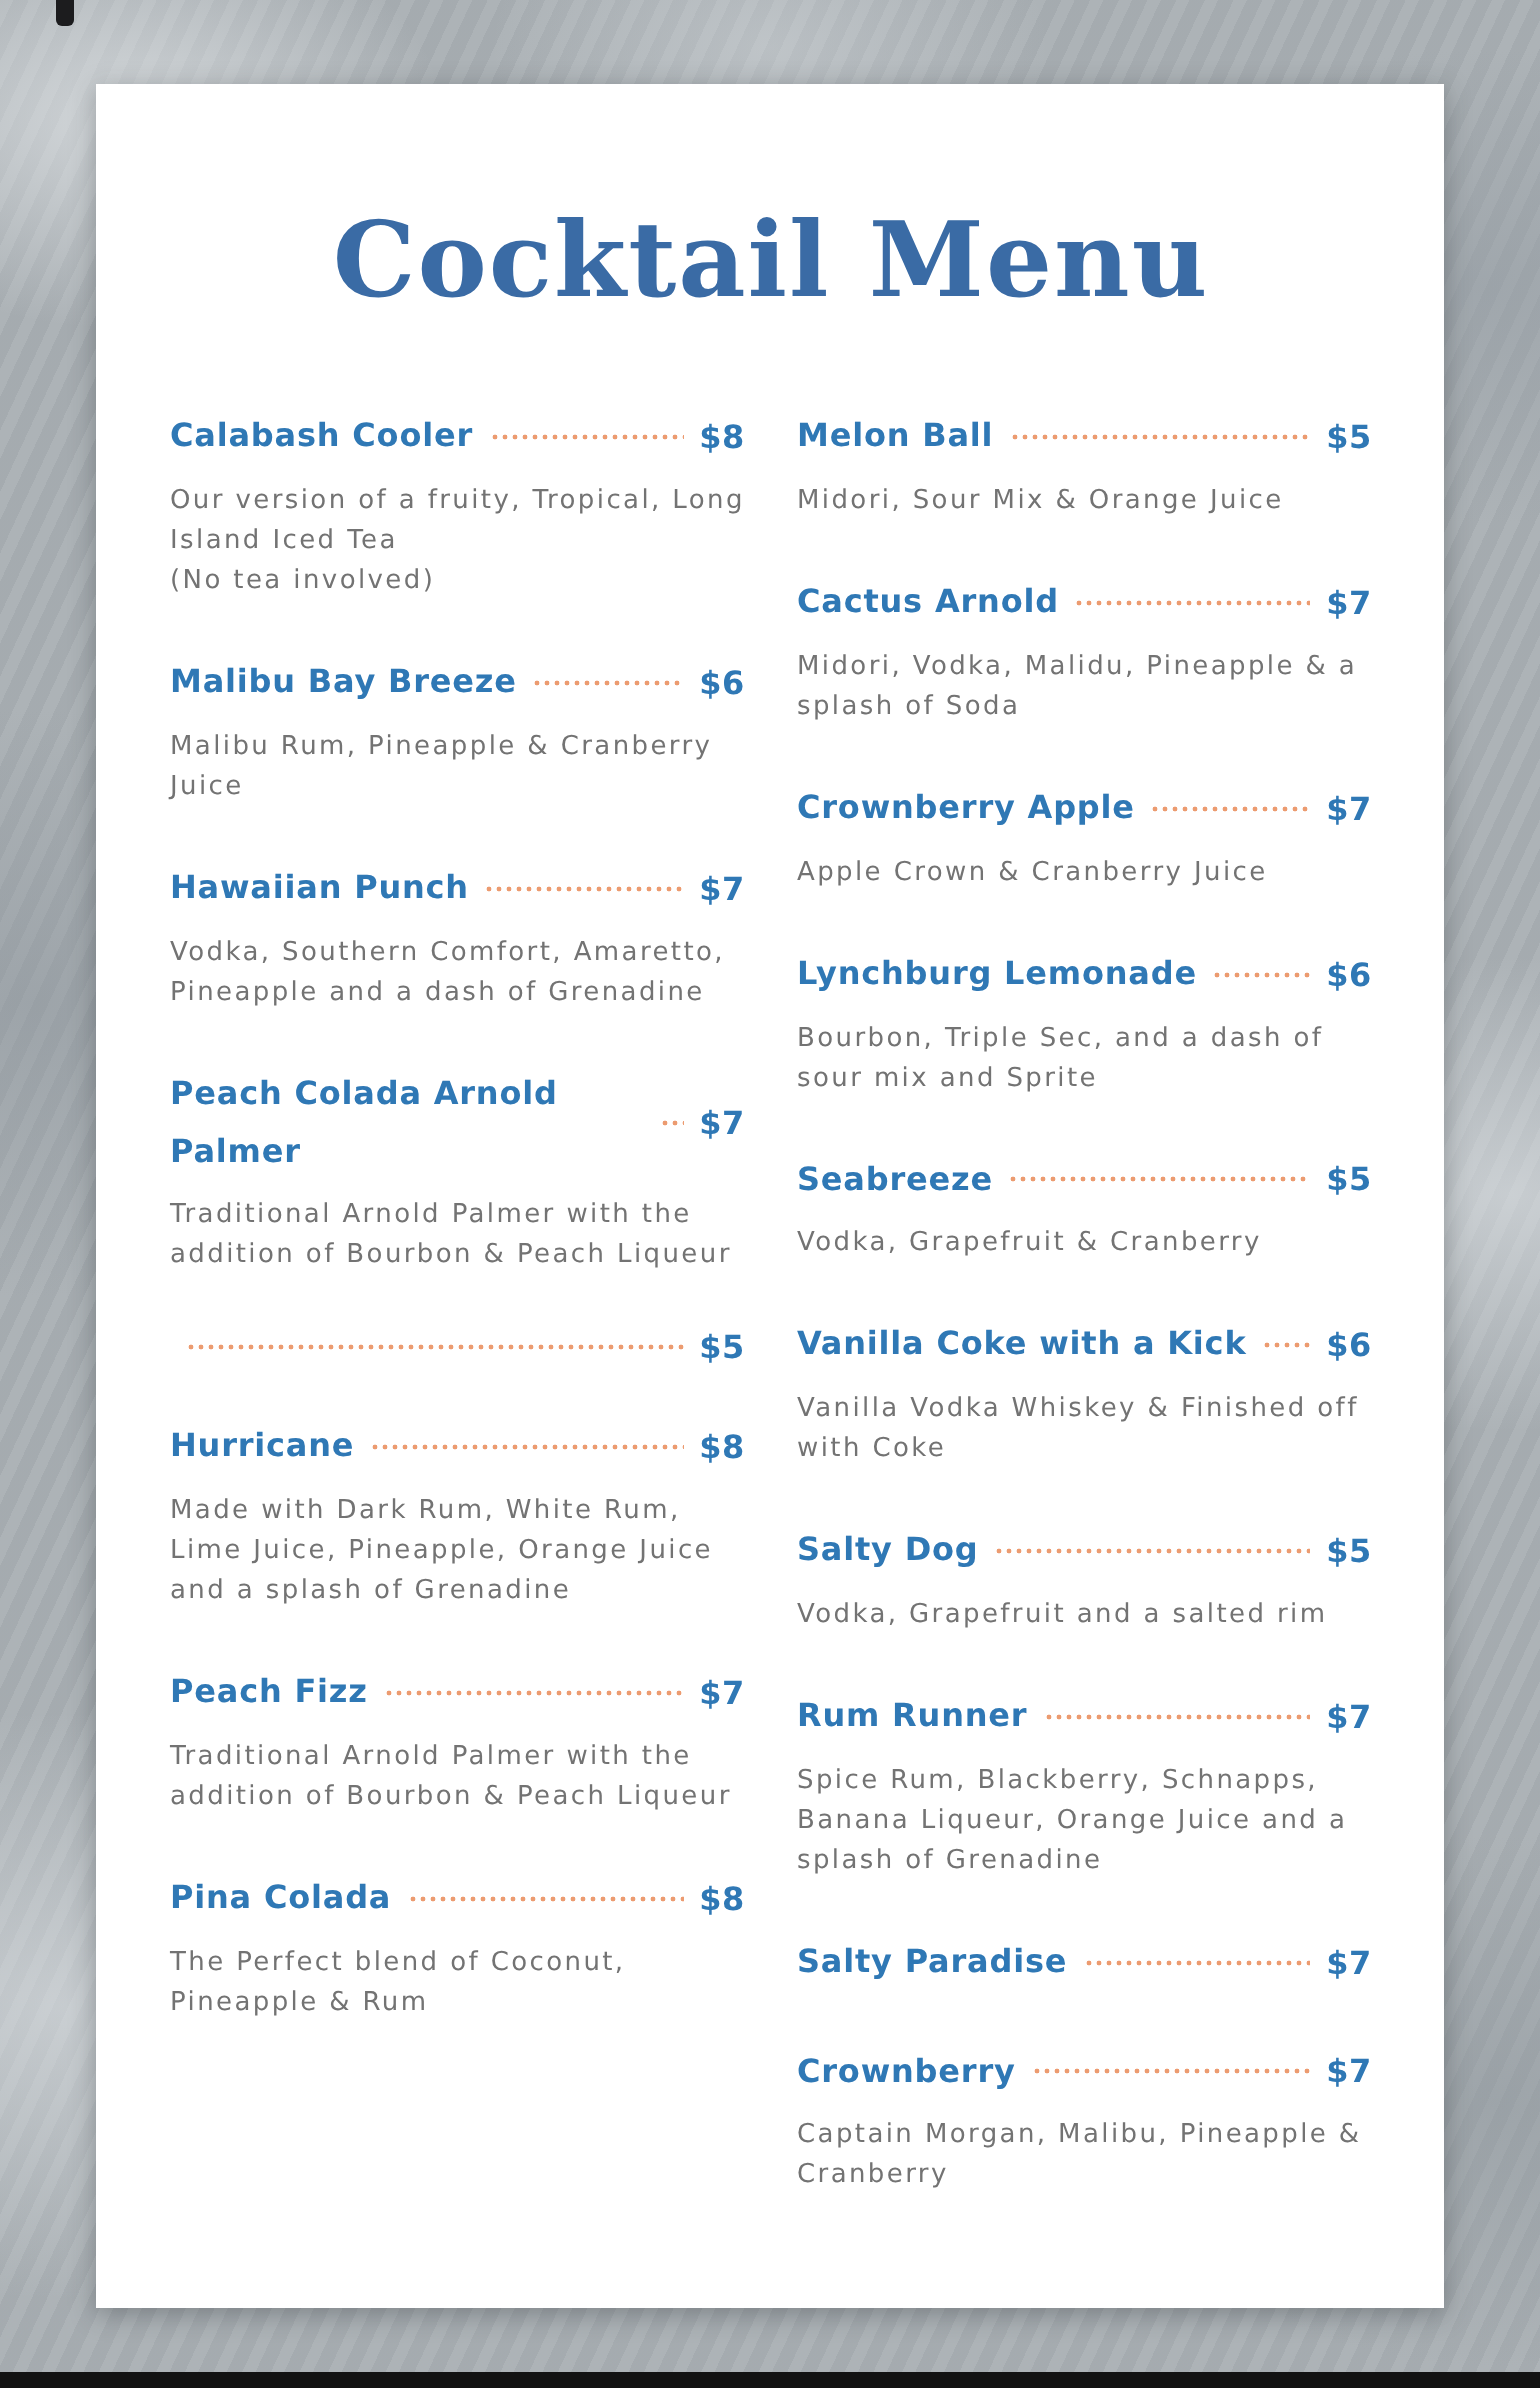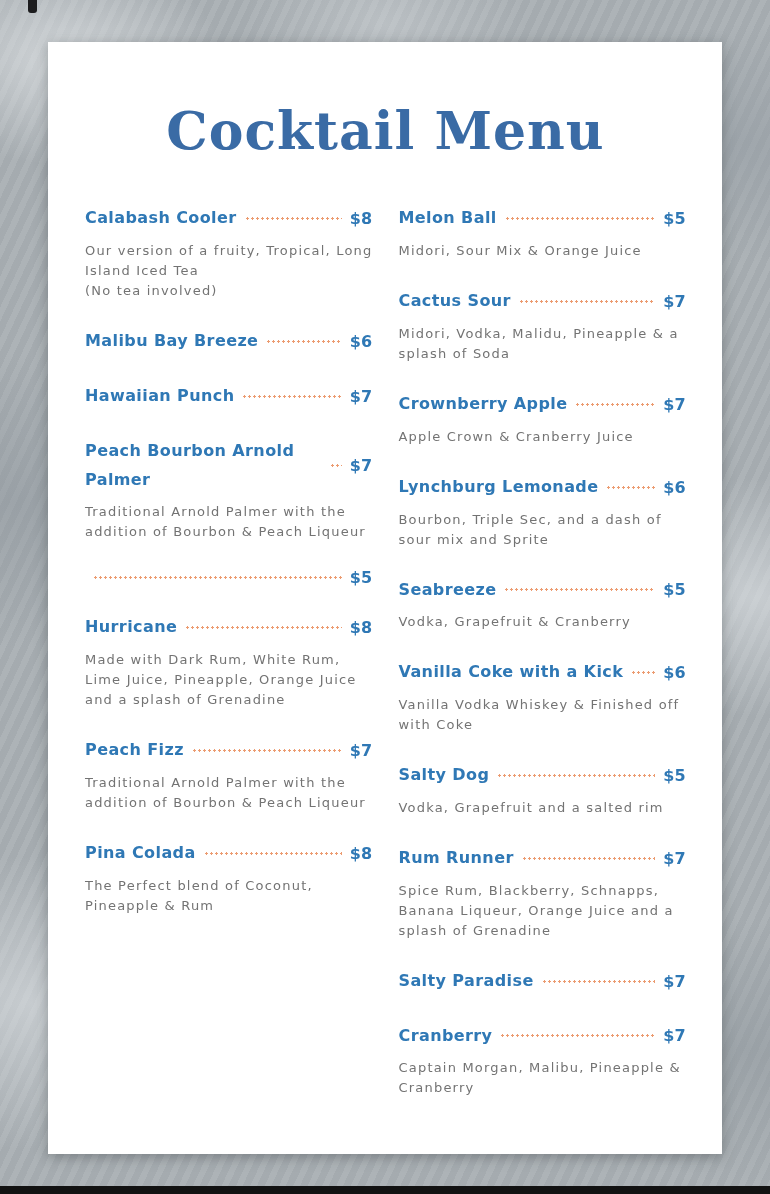--- a/index.html
+++ b/index.html
@@ -119,31 +119,33 @@
           </div>
           <div class="item-desc">Our version of a fruity, Tropical, Long Island Iced Tea
 (No tea involved)</div>
         </div>
         <div class="menu-item">
           <div class="item-head">
             <span class="item-name">Malibu Bay Breeze</span>
             <span class="item-dots"></span>
             <span class="item-price">$6</span>
           </div>
+          <div class="item-desc">Malibu Rum, Pineapple &amp; Cranberry Juice</div>
         </div>
         <div class="menu-item">
           <div class="item-head">
             <span class="item-name">Hawaiian Punch</span>
             <span class="item-dots"></span>
             <span class="item-price">$7</span>
           </div>
-        </div>
-        <div class="menu-item">
-          <div class="item-head">
-            <span class="item-name">Peach Bourbon Arnold Palmer</span>
+          <div class="item-desc">Vodka, Southern Comfort, Amaretto, Pineapple and a dash of Grenadine</div>
+        </div>
+        <div class="menu-item">
+          <div class="item-head">
+            <span class="item-name">Peach Colada Arnold Palmer</span>
             <span class="item-dots"></span>
             <span class="item-price">$7</span>
           </div>
           <div class="item-desc">Traditional Arnold Palmer with the addition of Bourbon &amp; Peach Liqueur</div>
         </div>
         <div class="menu-item">
           <div class="item-head">
             <span class="item-dots"></span>
             <span class="item-price">$5</span>
           </div>
@@ -177,21 +179,21 @@
         <div class="menu-item">
           <div class="item-head">
             <span class="item-name">Melon Ball</span>
             <span class="item-dots"></span>
             <span class="item-price">$5</span>
           </div>
           <div class="item-desc">Midori, Sour Mix &amp; Orange Juice</div>
         </div>
         <div class="menu-item">
           <div class="item-head">
-            <span class="item-name">Cactus Sour</span>
+            <span class="item-name">Cactus Arnold</span>
             <span class="item-dots"></span>
             <span class="item-price">$7</span>
           </div>
           <div class="item-desc">Midori, Vodka, Malidu, Pineapple &amp; a splash of Soda</div>
         </div>
         <div class="menu-item">
           <div class="item-head">
             <span class="item-name">Crownberry Apple</span>
             <span class="item-dots"></span>
             <span class="item-price">$7</span>
@@ -240,21 +242,21 @@
         </div>
         <div class="menu-item">
           <div class="item-head">
             <span class="item-name">Salty Paradise</span>
             <span class="item-dots"></span>
             <span class="item-price">$7</span>
           </div>
         </div>
         <div class="menu-item">
           <div class="item-head">
-            <span class="item-name">Cranberry</span>
+            <span class="item-name">Crownberry</span>
             <span class="item-dots"></span>
             <span class="item-price">$7</span>
           </div>
           <div class="item-desc">Captain Morgan, Malibu, Pineapple &amp; Cranberry</div>
         </div>
       </div>
   </div>
 </div>
 
 <div class="bottom-bar"></div>

